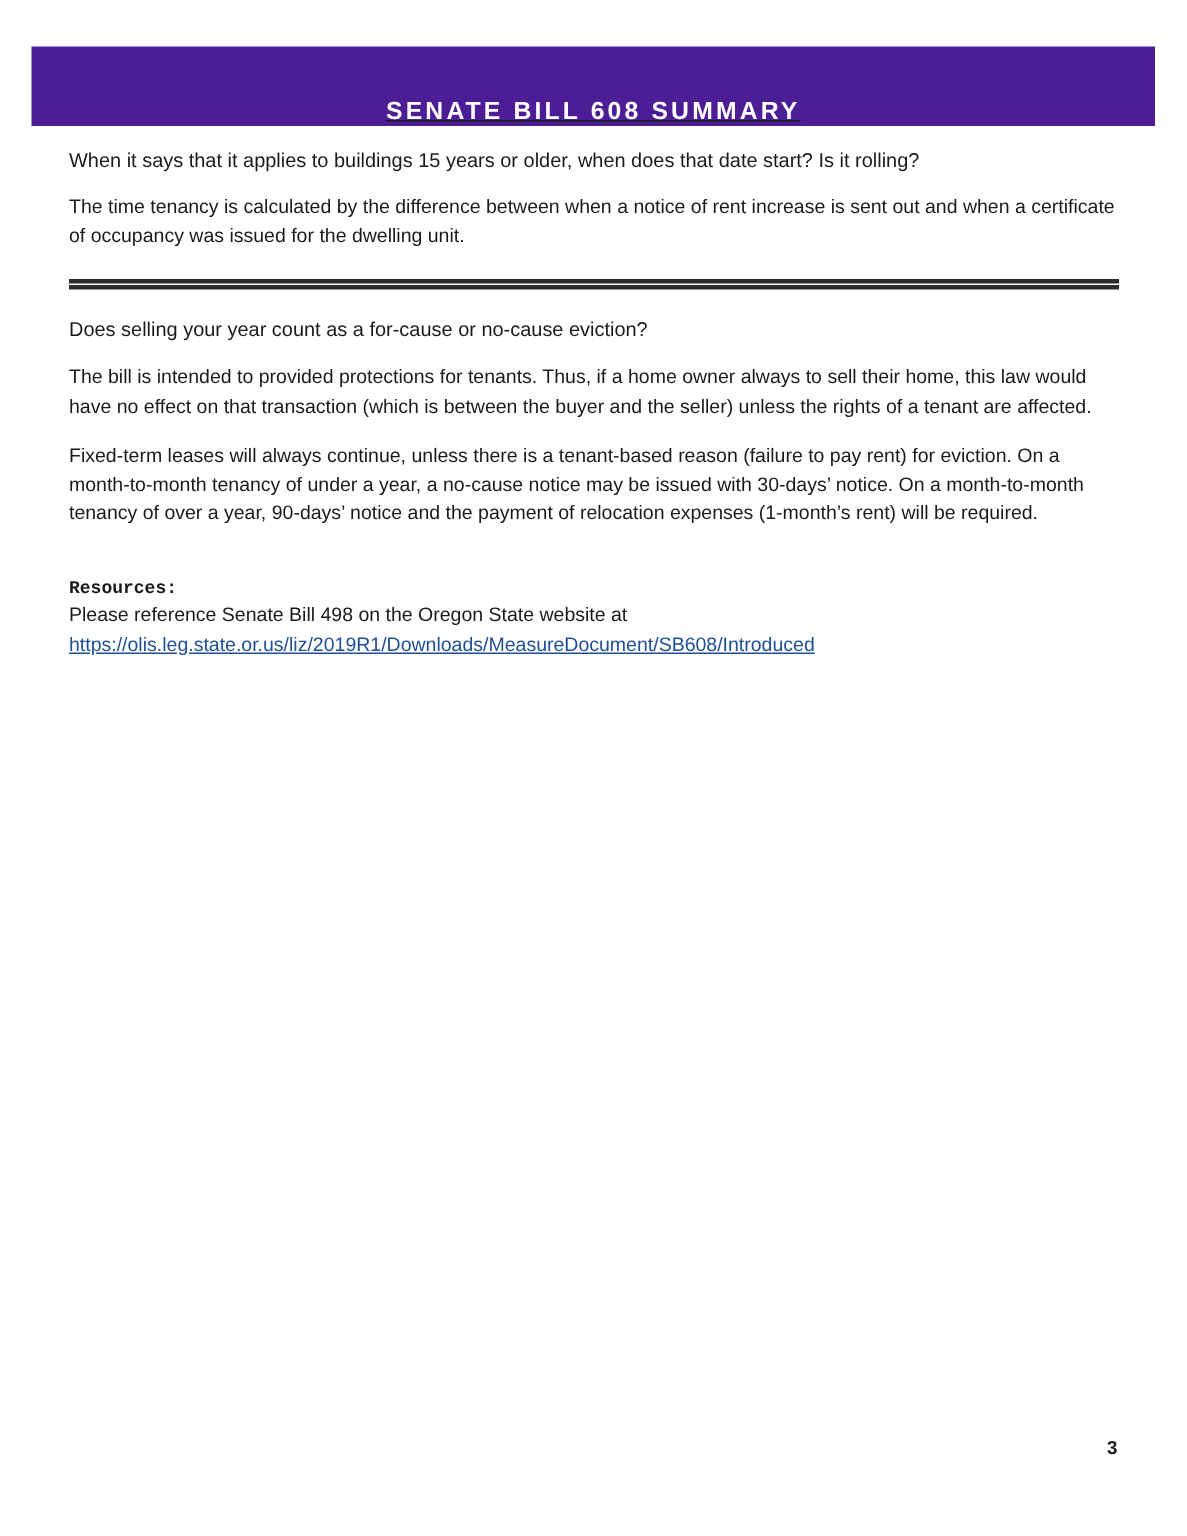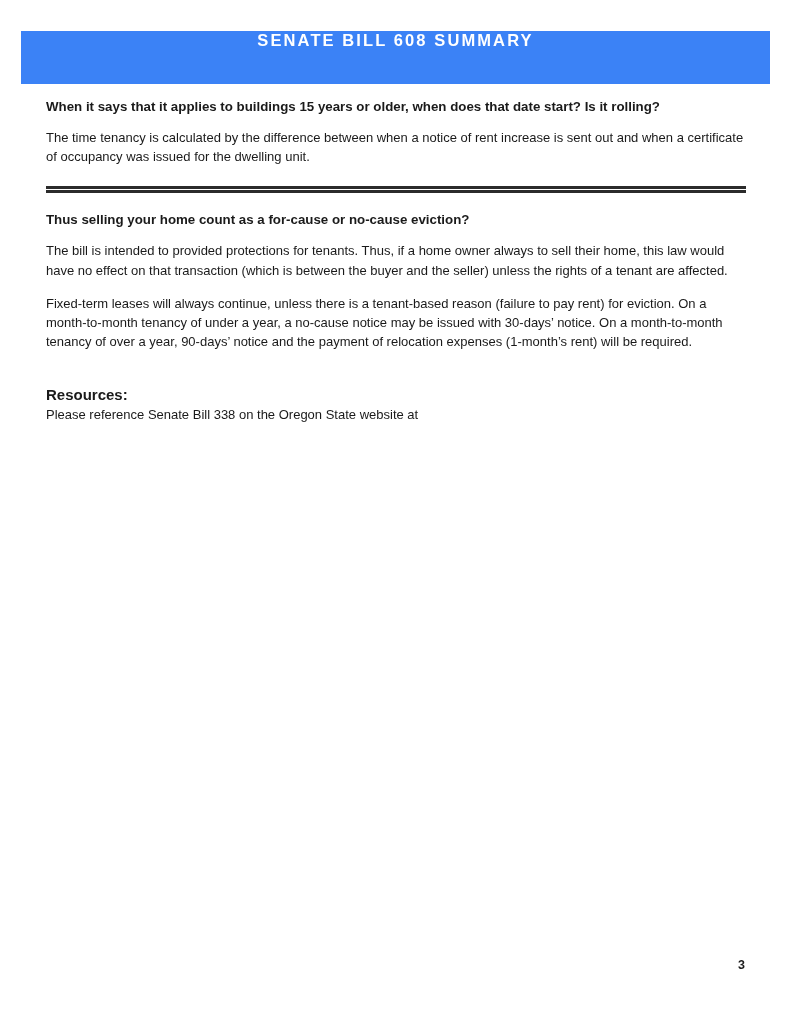--- a/index.html
+++ b/index.html
@@ -20,41 +20,42 @@
     width: 791px;
     height: 1024px;
     box-sizing: border-box;
   }
   .banner {
     position: absolute;
     left: 21px;
     top: 31px;
     width: 749px;
     height: 53px;
-    background: #3b82f6;
+    background: #4c1d95;
     display: flex;
-    align-items: flex-start;
+    align-items: flex-end;
     justify-content: center;
+    text-decoration: underline;
   }
   .banner-title {
     color: #ffffff;
     font-size: 16.5px;
     font-weight: bold;
     letter-spacing: 2.1px;
     font-family: "Liberation Sans", sans-serif;
   }
   .content {
     position: absolute;
     left: 46px;
     top: 98px;
     width: 700px;
   }
   .q-heading {
     font-size: 13.3px;
-    font-weight: bold;
+    font-weight: normal;
     color: #1a1a1a;
     line-height: 1.35;
     margin: 0 0 12px 0;
   }
   .para {
     font-size: 13.0px;
     color: #1a1a1a;
     line-height: 1.48;
     margin: 0 0 14px 0;
   }
@@ -66,24 +67,25 @@
     width: 700px;
     height: 7px;
     border-top: 3px solid #2b2b2b;
     border-bottom: 3px solid #2b2b2b;
     box-sizing: border-box;
   }
   .resources-block {
     margin-top: 32px;
   }
   .resources-title {
-    font-size: 15px;
+    font-size: 12px;
     font-weight: bold;
     margin: 0 0 1px 0;
     line-height: 1.4;
+    font-family: Liberation Mono, monospace;
   }
   .resources-text {
     font-size: 13.0px;
     margin: 0;
     line-height: 1.4;
   }
   .resources-link {
     font-size: 13.0px;
     color: #1f4e99;
     text-decoration: underline;
@@ -113,27 +115,28 @@
   <div class="content">
 
     <div>
       <p class="q-heading">When it says that it applies to buildings 15 years or older, when does that date start? Is it rolling?</p>
       <p class="para">The time tenancy is calculated by the difference between when a notice of rent increase is sent out and when a certificate of occupancy was issued for the dwelling unit.</p>
     </div>
 
     <div class="divider"></div>
 
     <div>
-      <p class="q-heading">Thus selling your home count as a for-cause or no-cause eviction?</p>
+      <p class="q-heading">Does selling your year count as a for-cause or no-cause eviction?</p>
       <p class="para">The bill is intended to provided protections for tenants. Thus, if a home owner always to sell their home, this law would have no effect on that transaction (which is between the buyer and the seller) unless the rights of a tenant are affected.</p>
       <p class="para">Fixed-term leases will always continue, unless there is a tenant-based reason (failure to pay rent) for eviction. On a month-to-month tenancy of under a year, a no-cause notice may be issued with 30-days’ notice. On a month-to-month tenancy of over a year, 90-days’ notice and the payment of relocation expenses (1-month’s rent) will be required.</p>
     </div>
 
     <div class="resources-block">
       <p class="resources-title">Resources:</p>
-      <p class="resources-text">Please reference Senate Bill 338 on the Oregon State website at</p>
+      <p class="resources-text">Please reference Senate Bill 498 on the Oregon State website at</p>
+      <a class="resources-link" href="#">https://olis.leg.state.or.us/liz/2019R1/Downloads/MeasureDocument/SB608/Introduced</a>
     </div>
 
   </div>
 
   <div class="page-number">3</div>
 
 </div>
 
 </body></html>

